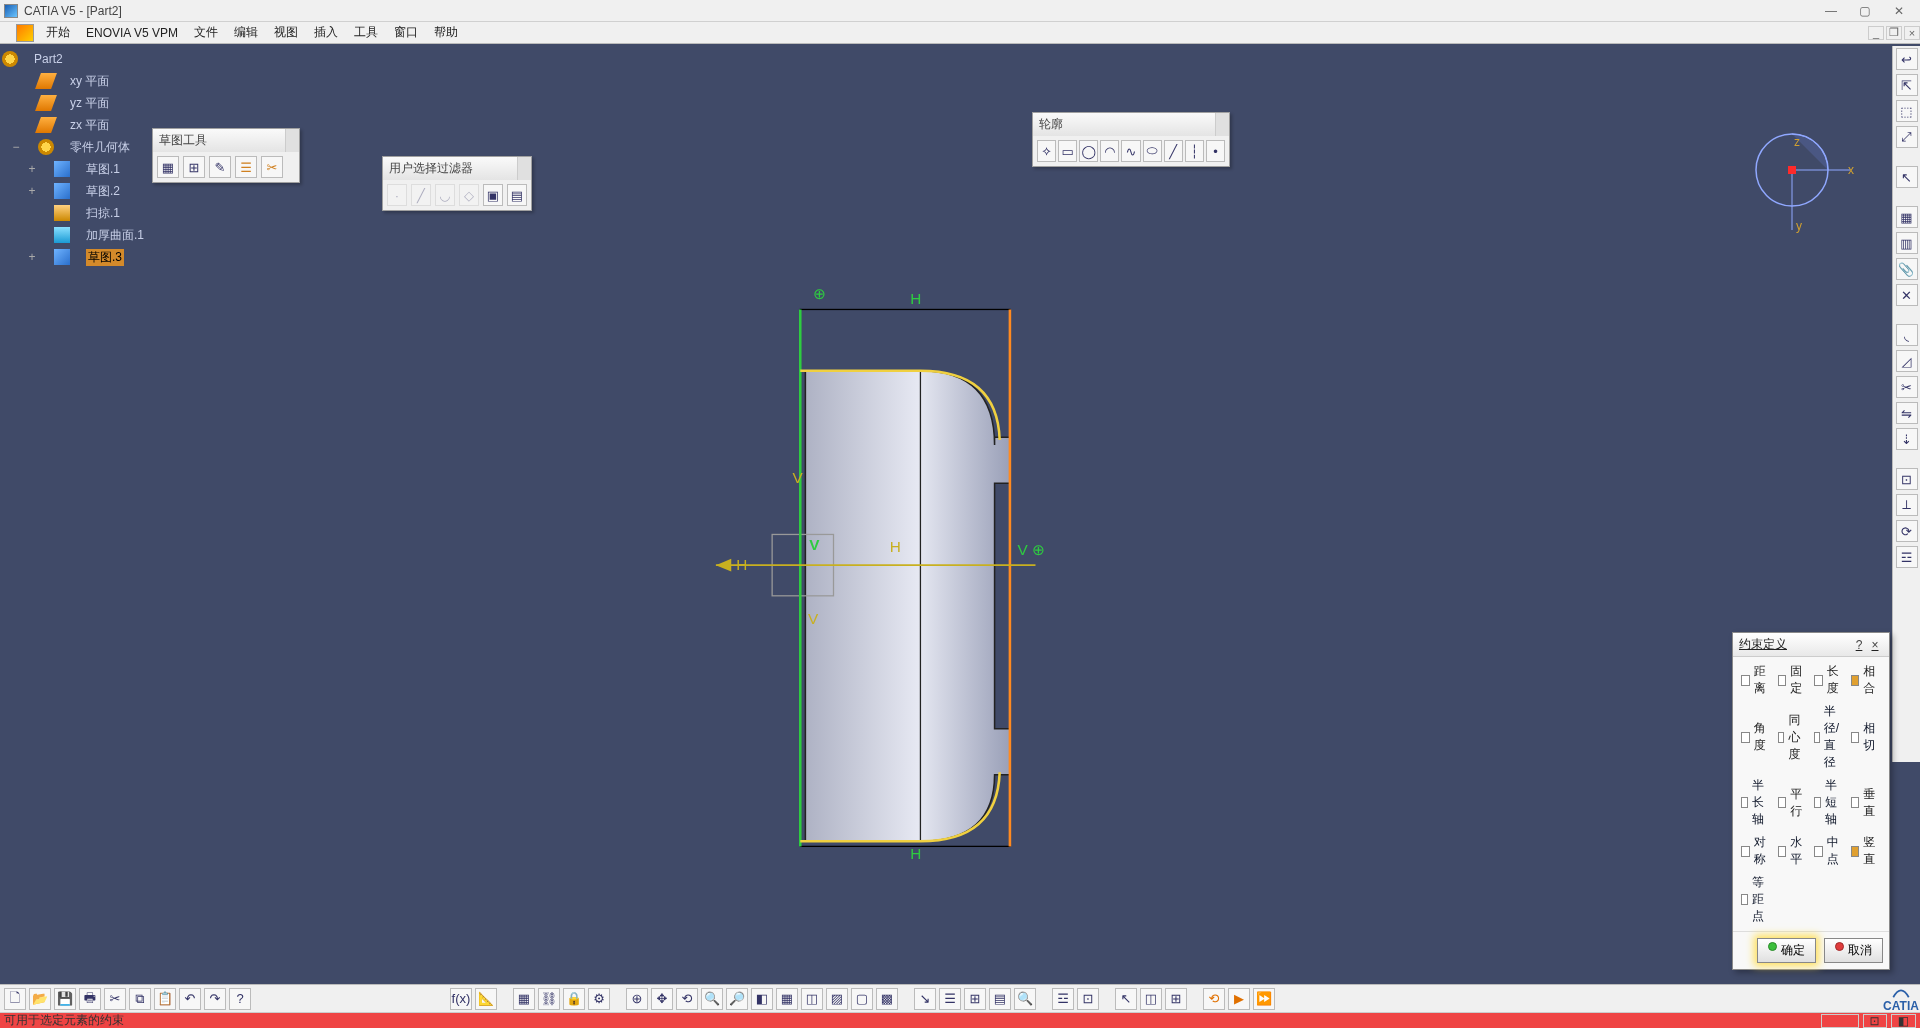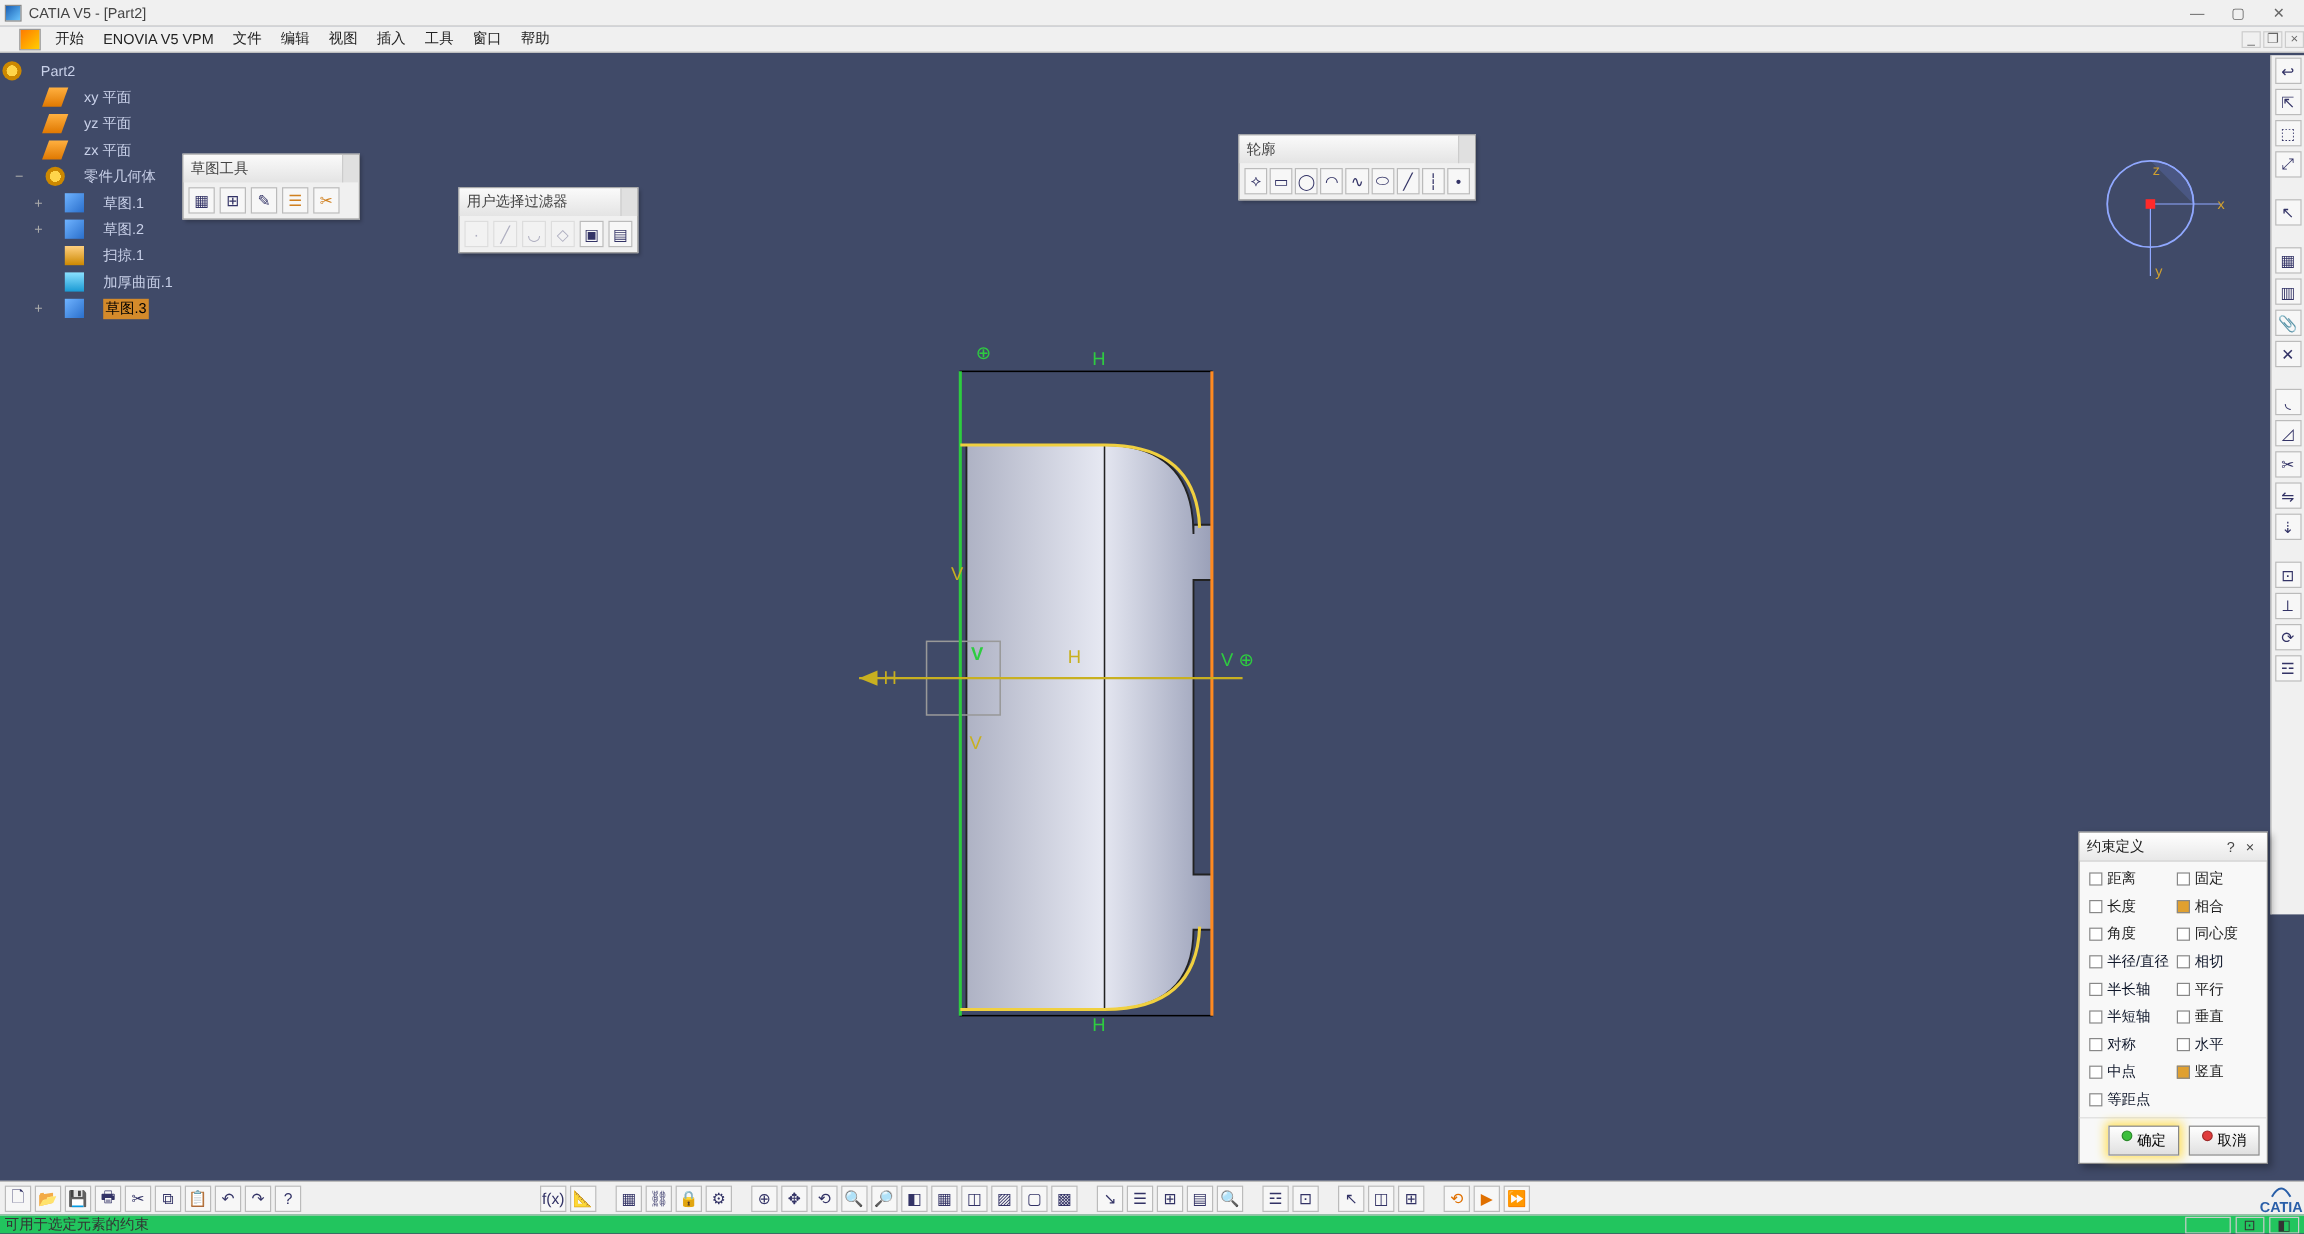--- a/index.html
+++ b/index.html
@@ -41,42 +41,42 @@
 
 
 .rtb{position:absolute;right:0;top:46px;width:28px;background:#f0f0f0;display:flex;flex-direction:column;align-items:center;padding:2px 0;gap:4px;border-left:1px solid #bbb;height:716px;}
 .rtb .sep{height:10px;}
 
 
 .compass{position:absolute;right:60px;top:130px;width:110px;height:110px;}
 
 
 .dlg{position:absolute;right:30px;bottom:58px;width:158px;background:#f8f8f8;border:1px solid #8a8a8a;box-shadow:3px 3px 6px rgba(0,0,0,.3);}
-.dlg .dtitle{display:flex;align-items:center;padding:3px 6px;background:linear-gradient(#fff,#e8e8e8);color:#222;border-bottom:1px solid #ccc;}
+.dlg .dtitle{display:flex;align-items:center;padding:3px 6px;background:linear-gradient(#fff,#e8e8e8);color:#222;border-bottom:1px solid #ccc;text-decoration:underline;}
 .dlg .dtitle .sp{flex:1;}
 .dlg .dtitle .hb{width:16px;text-align:center;color:#444;}
-.dlg .dbody{padding:6px 8px;display:grid;grid-template-columns:1fr 1fr;row-gap:6px;column-gap:6px;}
+.dlg .dbody{padding:6px 8px;display:grid;grid-template-columns:1fr 1fr 1fr 1fr;row-gap:6px;column-gap:6px;}
 .dlg label{display:flex;align-items:center;gap:4px;color:#222;}
 .dlg label.dis{color:#0f172a;}
 .cbox{width:11px;height:11px;background:#fff;border:1px solid #888;display:inline-block;}
 .cbox.chk{background:#e0a030;}
 .dlg .dbtns{padding:6px;display:flex;justify-content:flex-end;gap:8px;border-top:1px solid #ddd;}
 .dbtn{border:1px solid #888;background:linear-gradient(#fff,#e0e0e0);padding:3px 10px;display:flex;align-items:flex-start;gap:4px;}
 .dbtn.ok{box-shadow:0 0 8px 3px #ffe05a;}
 .dot-g{width:9px;height:9px;border-radius:50%;background:#3cbf3c;border:1px solid #2a8a2a;}
 .dot-r{width:9px;height:9px;border-radius:50%;background:#e03c3c;border:1px solid #a02a2a;}
 
 
 .btb{position:absolute;left:0;bottom:16px;right:0;height:28px;background:#f0f0f0;border-top:1px solid #bbb;display:flex;align-items:center;padding:0 4px;gap:3px;}
 .btb .bsep{width:10px;}
 .btb .bsp{flex:1;}
 .catia-logo{position:absolute;right:4px;bottom:15px;width:30px;height:26px;display:flex;flex-direction:column;align-items:center;justify-content:center;font-size:7px;color:#2a5fa8;font-weight:bold;}
 
 
-.status{position:absolute;left:0;bottom:0;right:0;height:16px;background:#22c55e;border-top:1px solid #ccc;display:flex;align-items:center;padding:0 4px;color:#333;font-size:11px;}
+.status{position:absolute;left:0;bottom:0;right:0;height:16px;background:#ef4444;border-top:1px solid #ccc;display:flex;align-items:center;padding:0 4px;color:#333;font-size:11px;}
 .status .ssp{flex:1;}
 .status .sbx{border:1px solid #ccc;padding:0 6px;height:14px;display:flex;align-items:center;margin-left:4px;}
 
 
 .canvas{position:absolute;left:0;top:44px;right:28px;bottom:44px;}
 
 </style>
 </head>
 <body>
 

